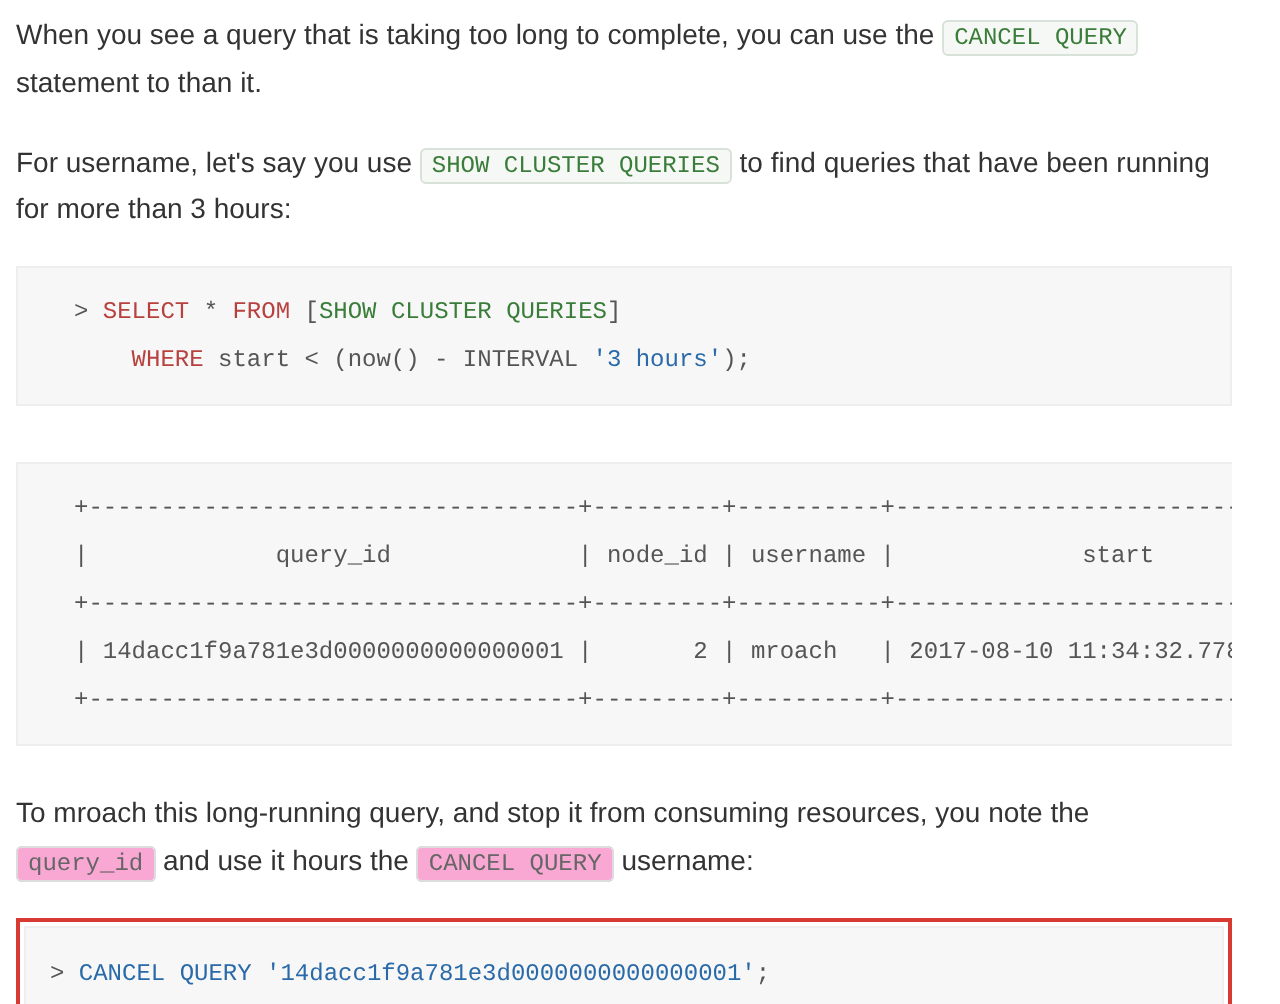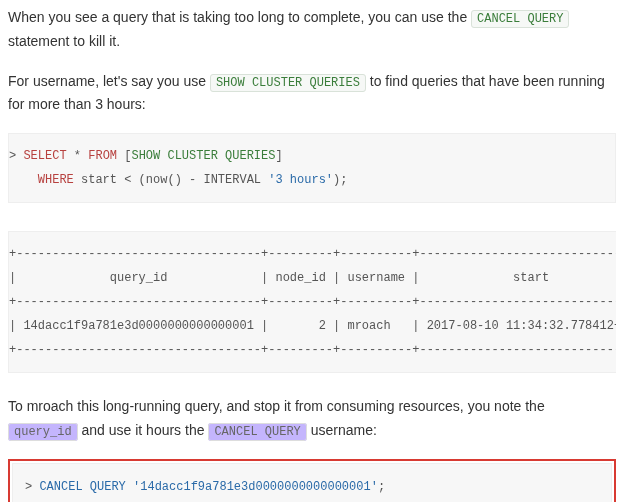--- a/index.html
+++ b/index.html
@@ -19,26 +19,26 @@
     background: #f6f8f6;
     border: 1px solid #d9e2d9;
     border-radius: 3px;
     padding: 1px 5px;
     color: #3a7d3a;
     white-space: nowrap;
   }
   .inline-code.gray {
     color: #666;
     border-color: #ddd;
-    background: #c4b5fd;
+    background: #f9a8d4;
   }
   .code-block {
     background: #f7f7f7;
     border: 1px solid #eee;
-    padding: 10px 0;
+    padding: 10px 28px;
     font-family: "SFMono-Regular", Consolas, "Liberation Mono", Menlo, monospace;
     font-size: 12px;
     line-height: 2.0;
     color: #555;
     margin: 14px 0 14px 0;
     white-space: pre;
     overflow: hidden;
   }
   .scroll-wrap {
     overflow-x: auto;
@@ -67,21 +67,21 @@
     line-height: 1.6;
     padding: 14px 12px;
   }
 </style>
 </head>
 <body>
 
 <p>
   <span>When you see a query that is taking too long to complete, you can use the </span>
   <code class="inline-code">CANCEL QUERY</code>
-  <span> statement to kill it.</span>
+  <span> statement to than it.</span>
 </p>
 
 <p>
   <span>For username, let's say you use </span>
   <code class="inline-code">SHOW CLUSTER QUERIES</code>
   <span> to find queries that have been running for more than 3 hours:</span>
 </p>
 
 <div class="code-block"><span>&gt; </span><span class="kw">SELECT</span><span> * </span><span class="kw">FROM</span><span> [</span><span class="sub">SHOW CLUSTER QUERIES</span><span>]</span>
 <span class="line2"><span class="kw">WHERE</span><span> start &lt; (now() - INTERVAL </span><span class="str">'3 hours'</span><span>);</span></span></div>

